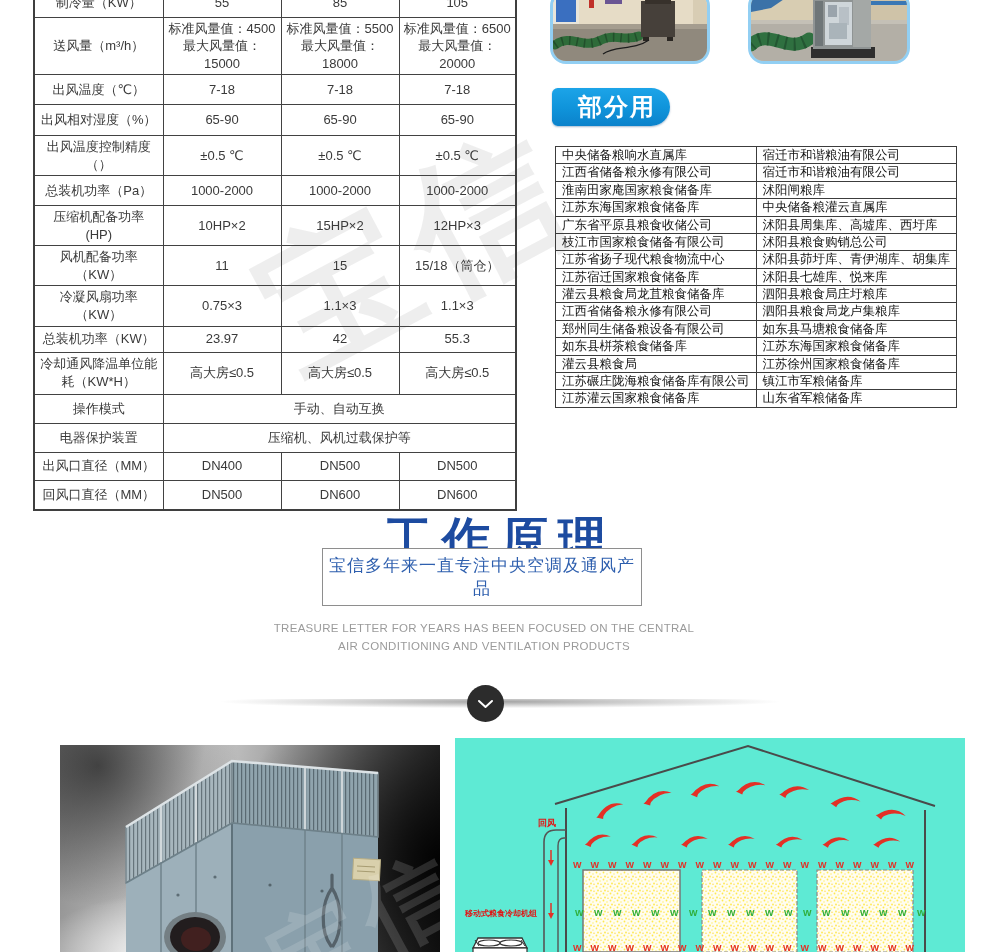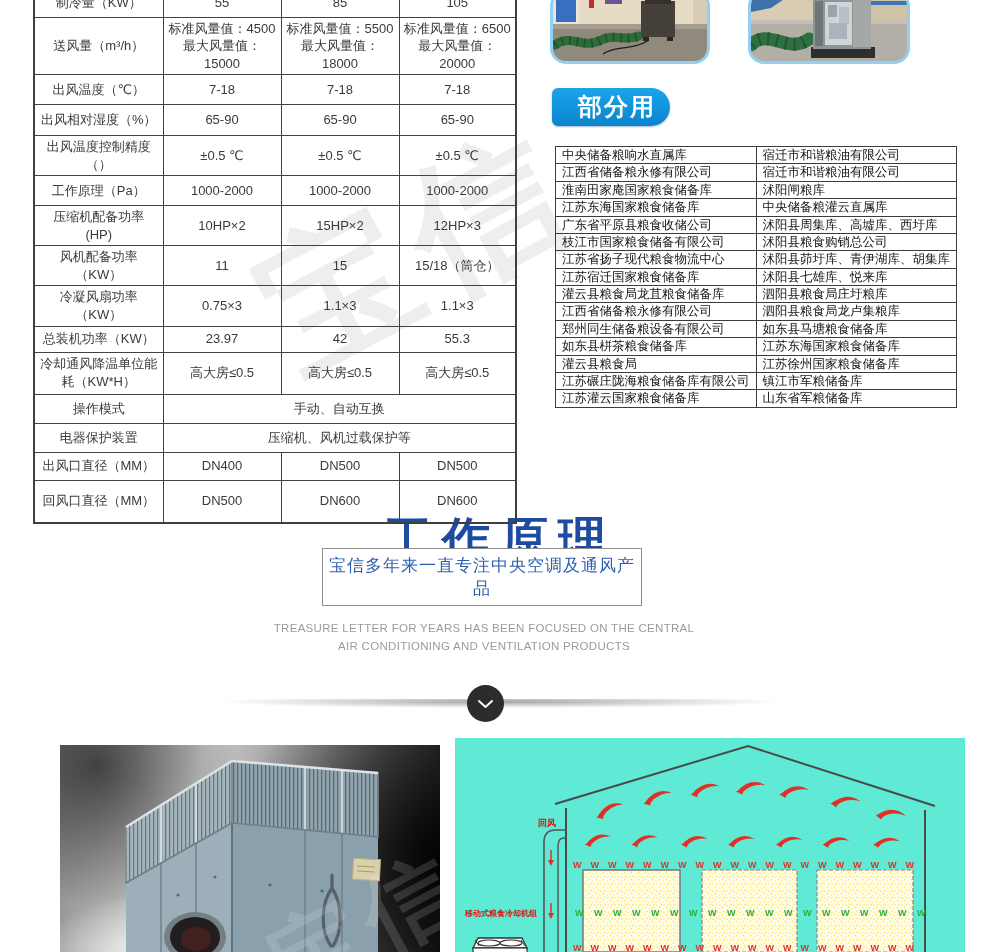--- a/index.html
+++ b/index.html
@@ -104,21 +104,21 @@
           <td>65-90</td>
           <td>65-90</td>
         </tr>
         <tr style="height: 33px;">
           <td>出风温度控制精度（）</td>
           <td>±0.5 ℃</td>
           <td>±0.5 ℃</td>
           <td>±0.5 ℃</td>
         </tr>
         <tr style="height: 30px;">
-          <td>工作原理（Pa）</td>
+          <td>总装机功率（Pa）</td>
           <td>1000-2000</td>
           <td>1000-2000</td>
           <td>1000-2000</td>
         </tr>
         <tr style="height: 40px;">
           <td>压缩机配备功率
 (HP)</td>
           <td>10HP×2</td>
           <td>15HP×2</td>
           <td>12HP×3</td>
@@ -155,21 +155,21 @@
         <tr style="height: 29px;">
           <td>电器保护装置</td>
           <td colspan="3">压缩机、风机过载保护等</td>
         </tr>
         <tr style="height: 28px;">
           <td>出风口直径（MM）</td>
           <td>DN400</td>
           <td>DN500</td>
           <td>DN500</td>
         </tr>
-        <tr style="height: 43px; margin-left: 40px;">
+        <tr style="height: 30px; margin-left: 40px;">
           <td>回风口直径（MM）</td>
           <td>DN500</td>
           <td>DN600</td>
           <td>DN600</td>
         </tr>
       </tbody>
   </table>
 
   <div class="site-photo photo1">
     <svg viewBox="0 0 154 68" preserveAspectRatio="none">

